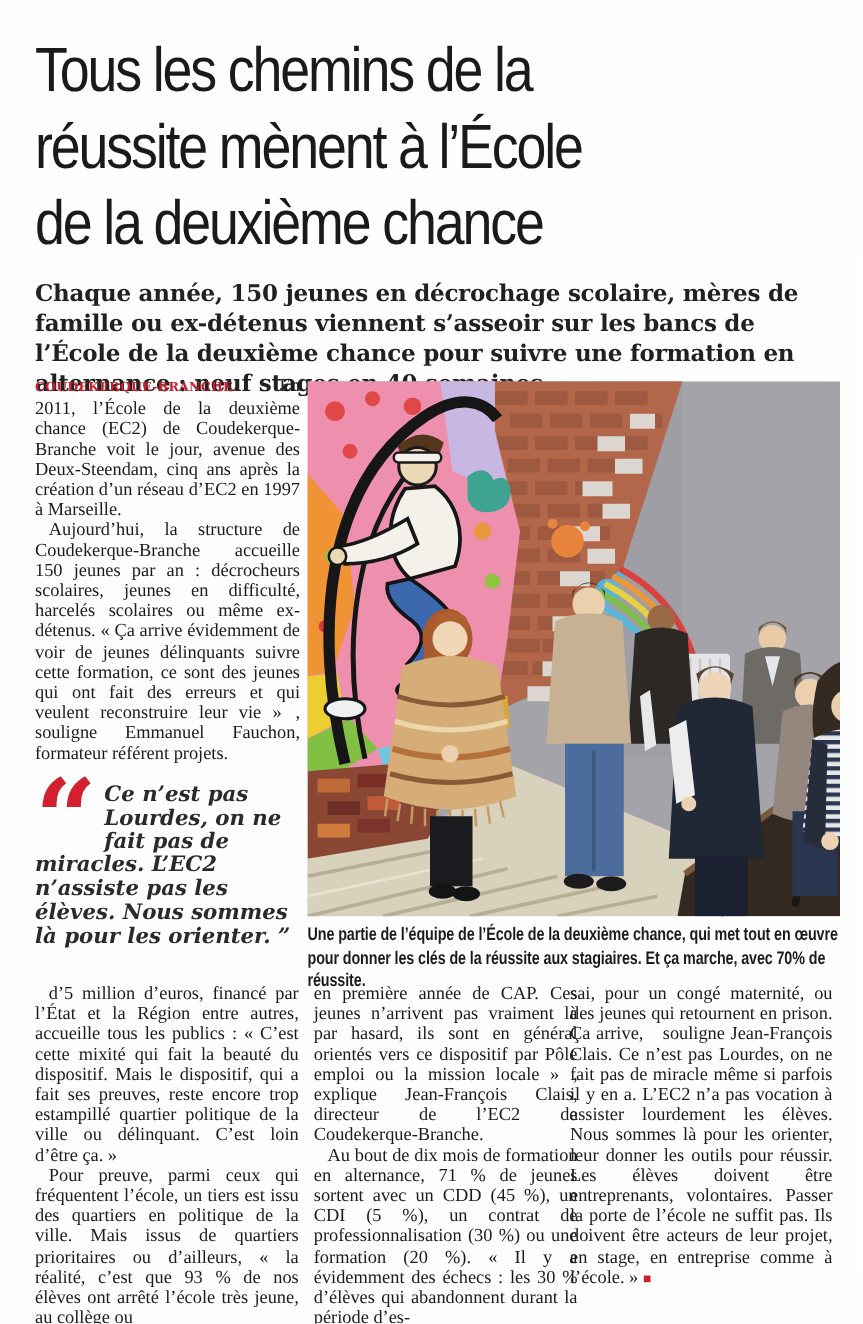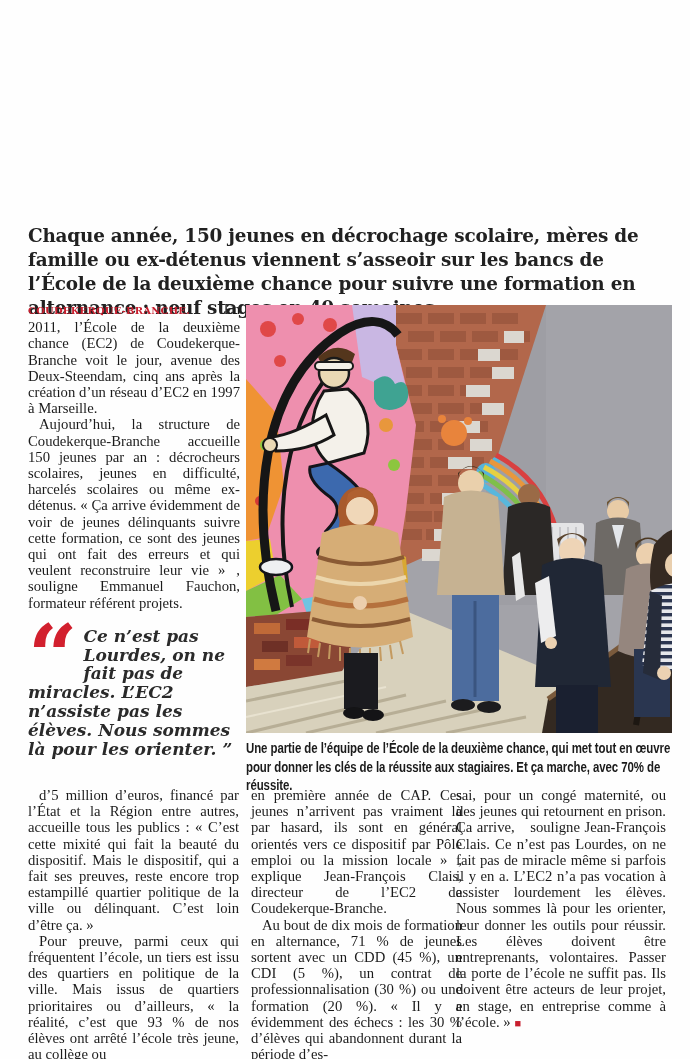--- a/index.html
+++ b/index.html
@@ -58,20 +58,27 @@
   .bcol { position:absolute; top:787px; width:211px; }
   .bcol1 { left:28px; }
   .bcol2 { left:251px; }
   .bcol3 { left:456px; width:210px; }
 </style>
 </head>
 <body>
 
 <div class="page">
 
+  <h1 class="headline" style="margin:0;">
+    <div class="headline-inner">
+      <div>Tous les chemins de la</div>
+      <div>réussite mènent à l’École</div>
+      <div>de la deuxième chance</div>
+    </div>
+  </h1>
 
   <p class="standfirst">Chaque année, 150 jeunes en décrochage scolaire, mères de famille ou ex-détenus viennent s’asseoir sur les bancs de l’École de la deuxième chance pour suivre une formation en alternance : neuf stages en 40 semaines.</p>
 
   <div class="col-left body-text">
     <div>
         <p class="para"><span class="seg-lead">COUDEKERQUE-BRANCHE.</span><span class="seg-n"> En 2011, l’École de la deuxième chance (EC2) de Coudekerque-Branche voit le jour, avenue des Deux-Steendam, cinq ans après la création d’un réseau d’EC2 en 1997 à Marseille.</span></p>
         <p class="para"><span class="seg-n">Aujourd’hui, la structure de Coudekerque-Branche accueille 150 jeunes par an : décrocheurs scolaires, jeunes en difficulté, harcelés scolaires ou même ex-détenus. </span><span class="seg-i">« Ça arrive évidemment de voir de jeunes délinquants suivre cette formation, ce sont des jeunes qui ont fait des erreurs et qui veulent reconstruire leur vie »</span><span class="seg-n">, souligne Emmanuel Fauchon, formateur référent projets.</span></p>
       </div>
     <div class="pullquote">
       <span class="qmark">“</span><span>Ce n’est pas Lourdes, on ne fait pas de miracles. L’EC2 n’assiste pas les élèves. Nous sommes là pour les orienter. ”</span>

